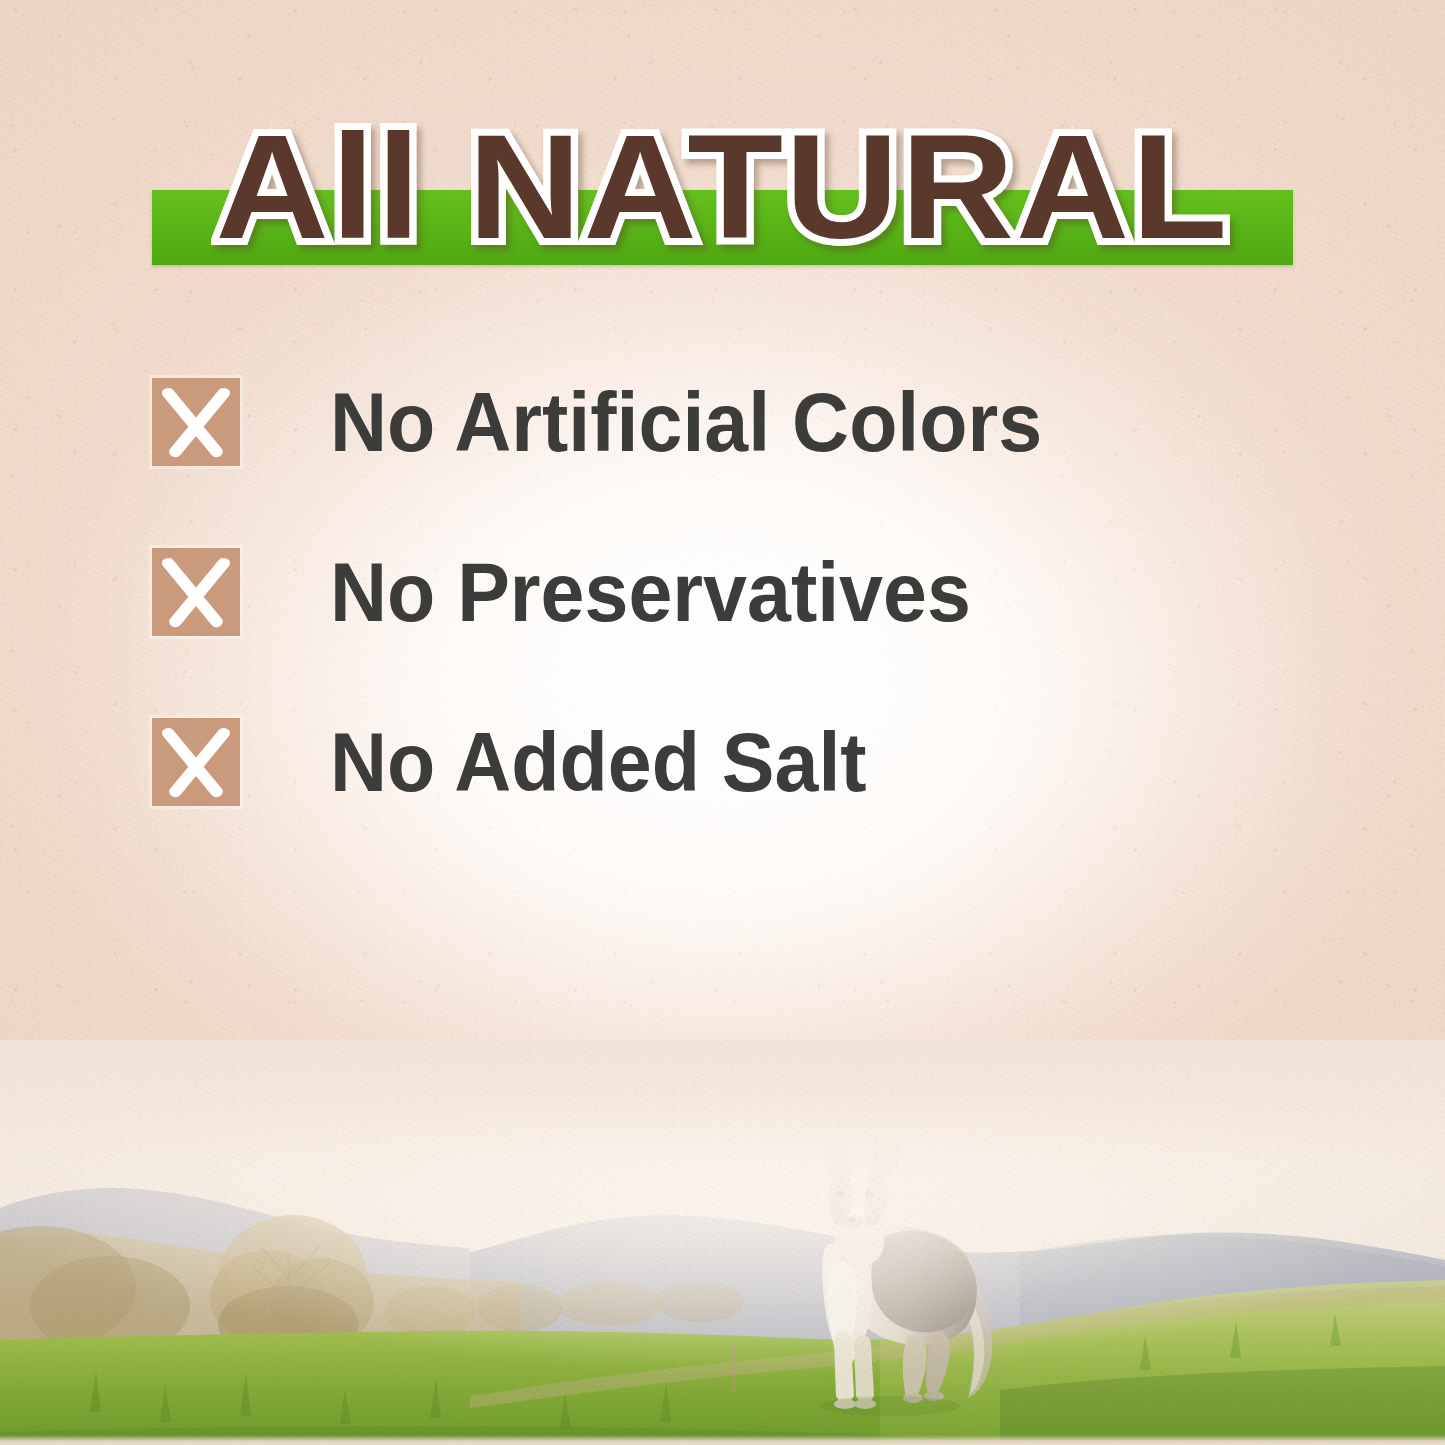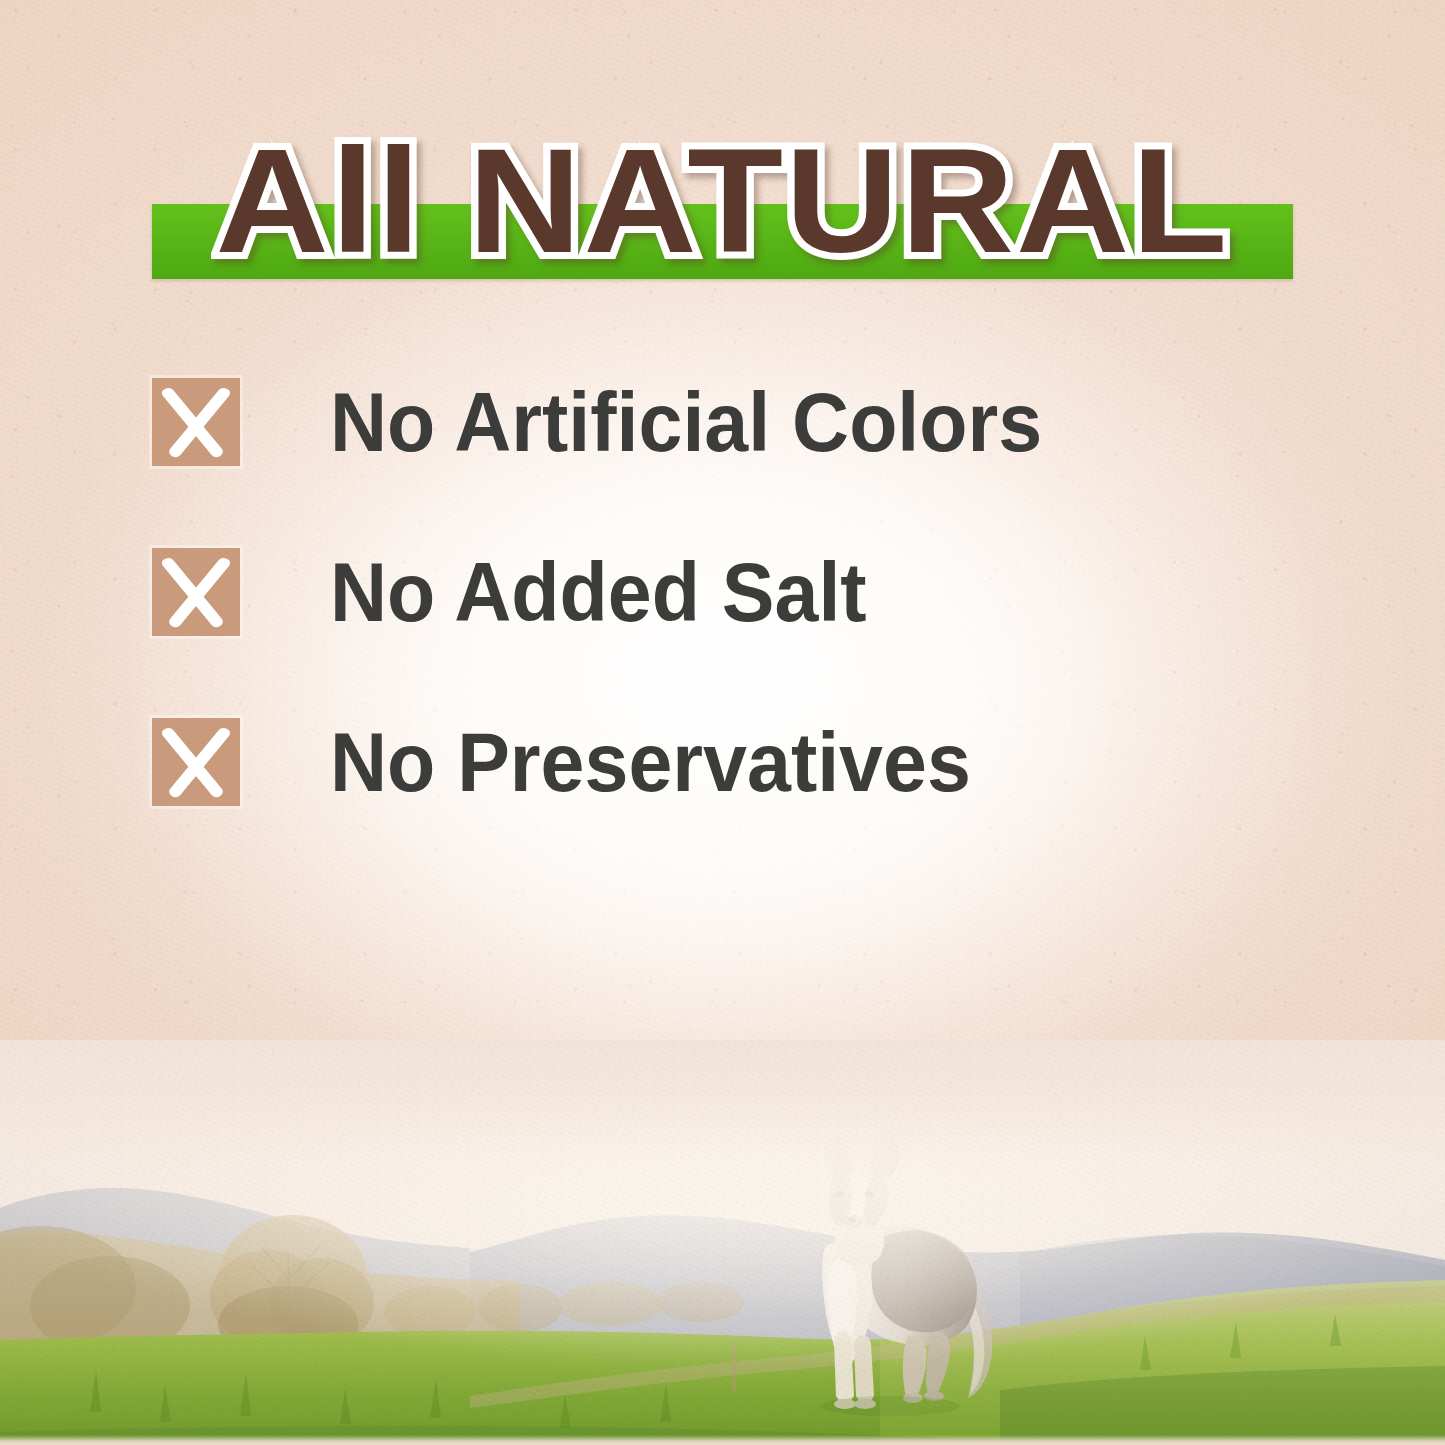--- a/index.html
+++ b/index.html
@@ -51,21 +51,21 @@
   .center-glow{
     position:absolute; left:50%; top:47%;
     width:1180px; height:860px;
     transform:translate(-50%,-50%);
     background:radial-gradient(ellipse at center, rgba(255,255,255,0.93) 0%, rgba(255,254,253,0.70) 25%, rgba(255,252,249,0.30) 50%, rgba(255,250,246,0.0) 74%);
     pointer-events:none;
   }
 
   
   .banner-wrap{
-    position:absolute; left:0; top:14px; width:1187px; height:300px;
+    position:absolute; left:0; top:0; width:1187px; height:300px;
   }
   .green-bar{
     position:absolute;
     left:152px; top:190px;
     width:1141px; height:75px;
     background:linear-gradient(180deg,#63C01C 0%,#59B617 45%,#4FA812 100%);
     box-shadow:0 2px 3px rgba(110,80,55,.22);
   }
   .title-text{
     position:absolute;
@@ -180,31 +180,31 @@
     </div>
 
 
     <div class="feature-row">
       <div class="x-box">
         <svg viewBox="0 0 88 88" xmlns="http://www.w3.org/2000/svg" aria-hidden="true">
           <path d="M13 11 C16 9 20 10 22 13 L70 71 C72 74 70 78 66 79 C63 80 60 78 58 75 L11 18 C9 15 10 12 13 11 Z" fill="#FFFFFF"></path>
           <path d="M75 11 C72 9 68 10 66 13 L18 71 C16 74 18 78 22 79 C25 80 28 78 30 75 L77 18 C79 15 78 12 75 11 Z" fill="#FFFFFF"></path>
         </svg>
       </div>
-      <div class="feature-label">No Added Salt</div>
+      <div class="feature-label">No Preservatives</div>
     </div>
 
     <div class="feature-row">
       <div class="x-box">
         <svg viewBox="0 0 88 88" xmlns="http://www.w3.org/2000/svg" aria-hidden="true">
           <path d="M13 11 C16 9 20 10 22 13 L70 71 C72 74 70 78 66 79 C63 80 60 78 58 75 L11 18 C9 15 10 12 13 11 Z" fill="#FFFFFF"></path>
           <path d="M75 11 C72 9 68 10 66 13 L18 71 C16 74 18 78 22 79 C25 80 28 78 30 75 L77 18 C79 15 78 12 75 11 Z" fill="#FFFFFF"></path>
         </svg>
       </div>
-      <div class="feature-label">No Preservatives</div>
+      <div class="feature-label">No Added Salt</div>
     </div>
 
   </div>
 
   <div class="photo">
     <svg viewBox="0 0 1445 405" xmlns="http://www.w3.org/2000/svg" aria-hidden="true">
       <defs>
         <linearGradient id="skyG" x1="0" y1="0" x2="0" y2="1">
           <stop offset="0%" stop-color="#F5EDE6"></stop>
           <stop offset="60%" stop-color="#F1E7DE"></stop>

